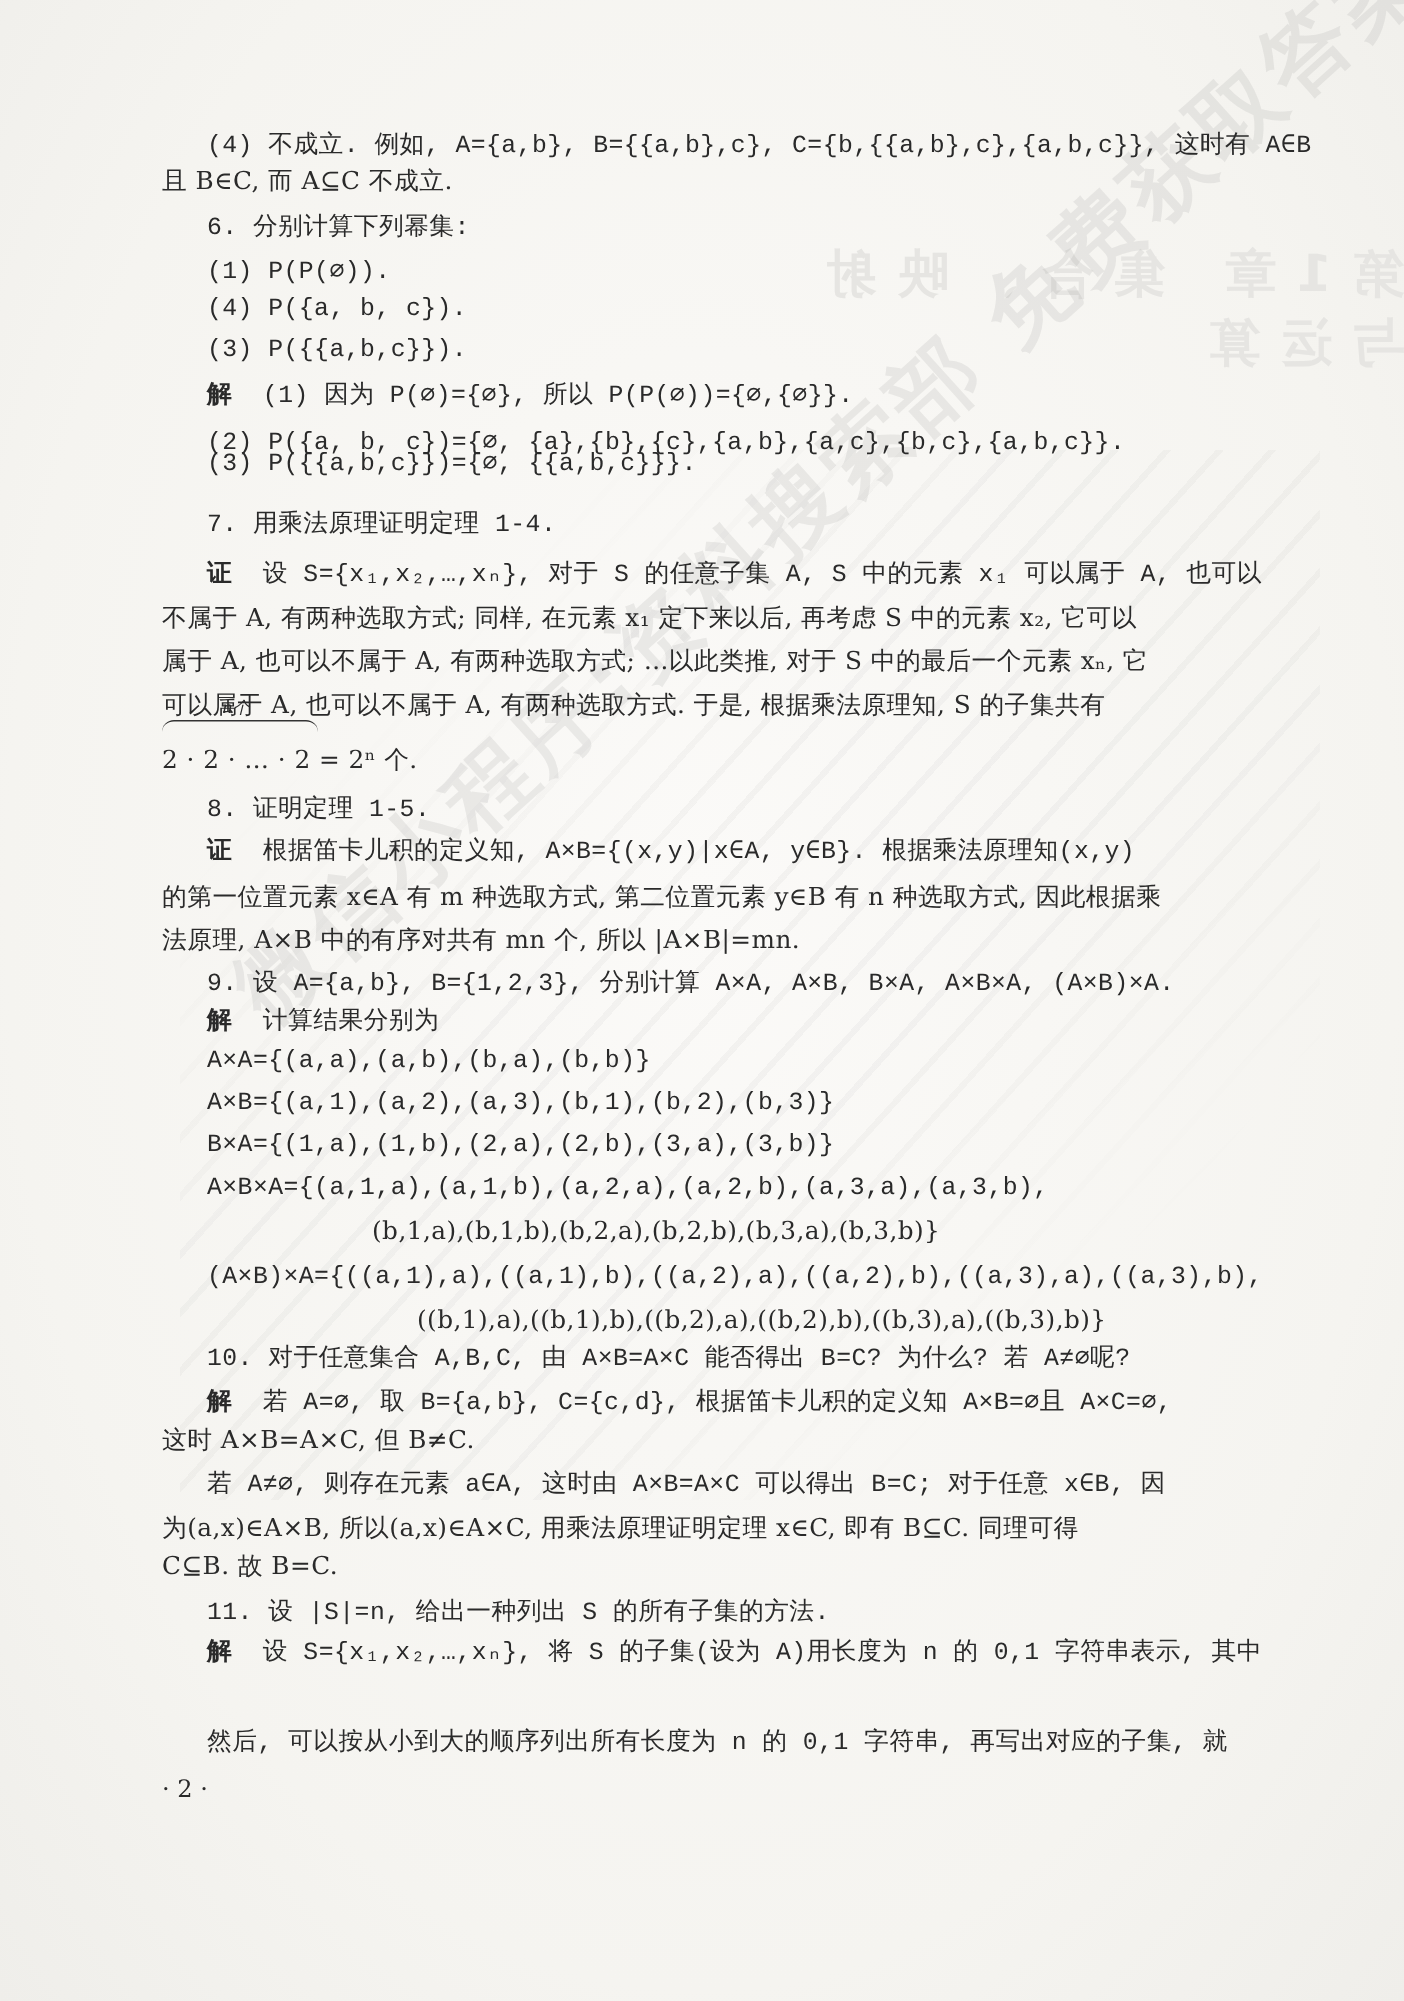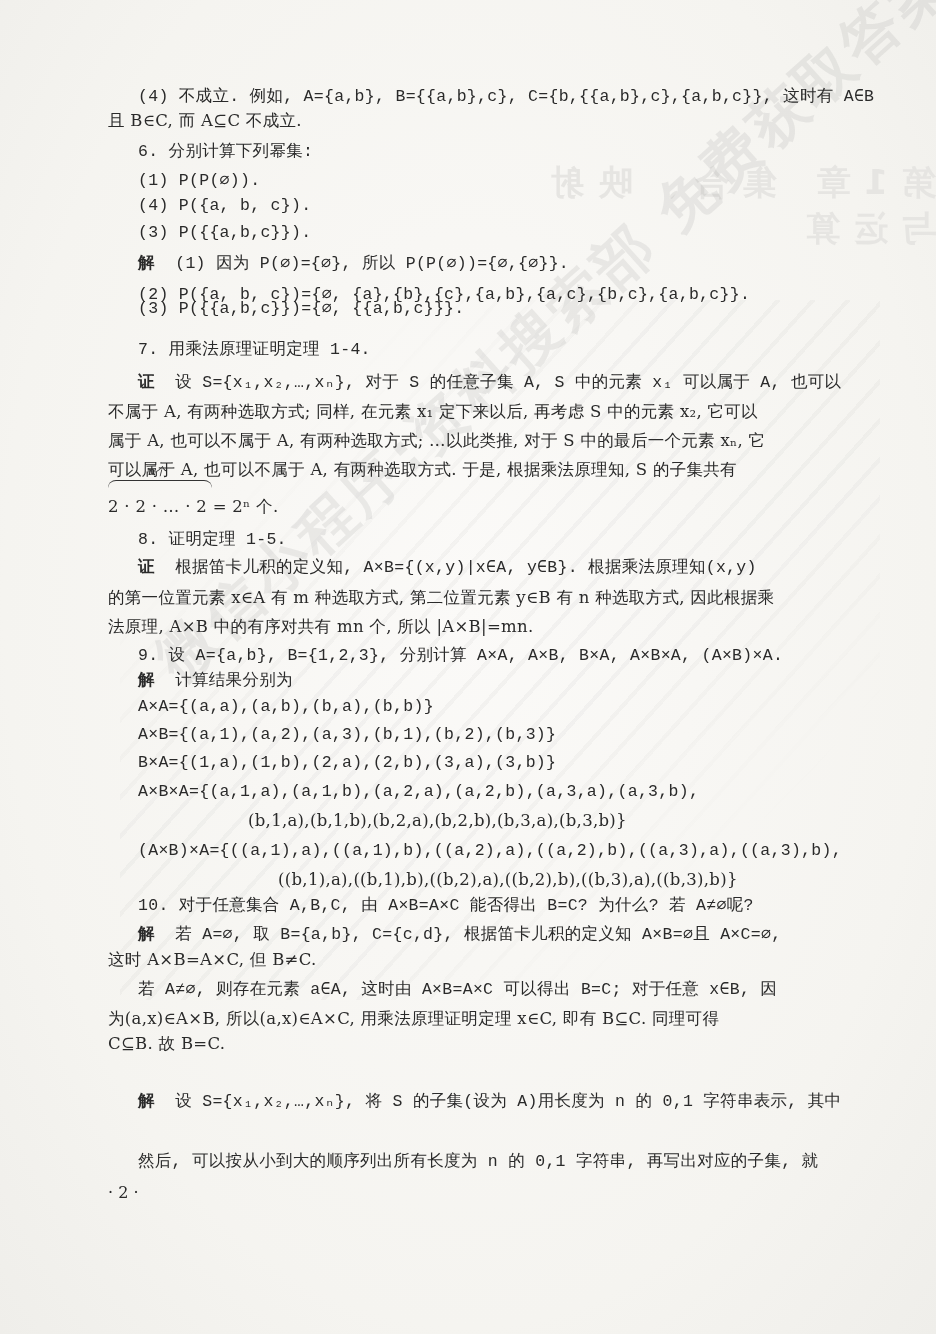--- a/index.html
+++ b/index.html
@@ -97,18 +97,19 @@
   <div class="line ind" style="top:840px">(A×B)×A={((a,1),a),((a,1),b),((a,2),a),((a,2),b),((a,3),a),((a,3),b),</div>
   <div class="line ind3" style="top:869px">((b,1),a),((b,1),b),((b,2),a),((b,2),b),((b,3),a),((b,3),b)}</div>
   <div class="line ind" style="top:895px">10. 对于任意集合 A,B,C, 由 A×B=A×C 能否得出 B=C? 为什么? 若 A≠∅呢?</div>
   <div class="line ind" style="top:924px">
     <span class="b">解</span>&nbsp;&nbsp;<span>若 A=∅, 取 B={a,b}, C={c,d}, 根据笛卡儿积的定义知 A×B=∅且 A×C=∅,</span>
   </div>
   <div class="line" style="top:949px">这时 A×B=A×C, 但 B≠C.</div>
   <div class="line ind" style="top:979px">若 A≠∅, 则存在元素 a∈A, 这时由 A×B=A×C 可以得出 B=C; 对于任意 x∈B, 因</div>
   <div class="line" style="top:1008px">为(a,x)∈A×B, 所以(a,x)∈A×C, 用乘法原理证明定理 x∈C, 即有 B⊆C. 同理可得</div>
   <div class="line" style="top:1033px">C⊆B. 故 B=C.</div>
+  <div class="line ind" style="top:1064px">11. 设 |S|=n, 给出一种列出 S 的所有子集的方法.</div>
   <div class="line ind" style="top:1091px">
     <span class="b">解</span>&nbsp;&nbsp;<span>设 S={x₁,x₂,…,xₙ}, 将 S 的子集(设为 A)用长度为 n 的 0,1 字符串表示, 其中</span>
   </div>
   <div class="line ind" style="top:1151px">然后, 可以按从小到大的顺序列出所有长度为 n 的 0,1 字符串, 再写出对应的子集, 就</div>
   <div class="pagenum">· 2 ·</div>
 </div>
 
 </body></html>

